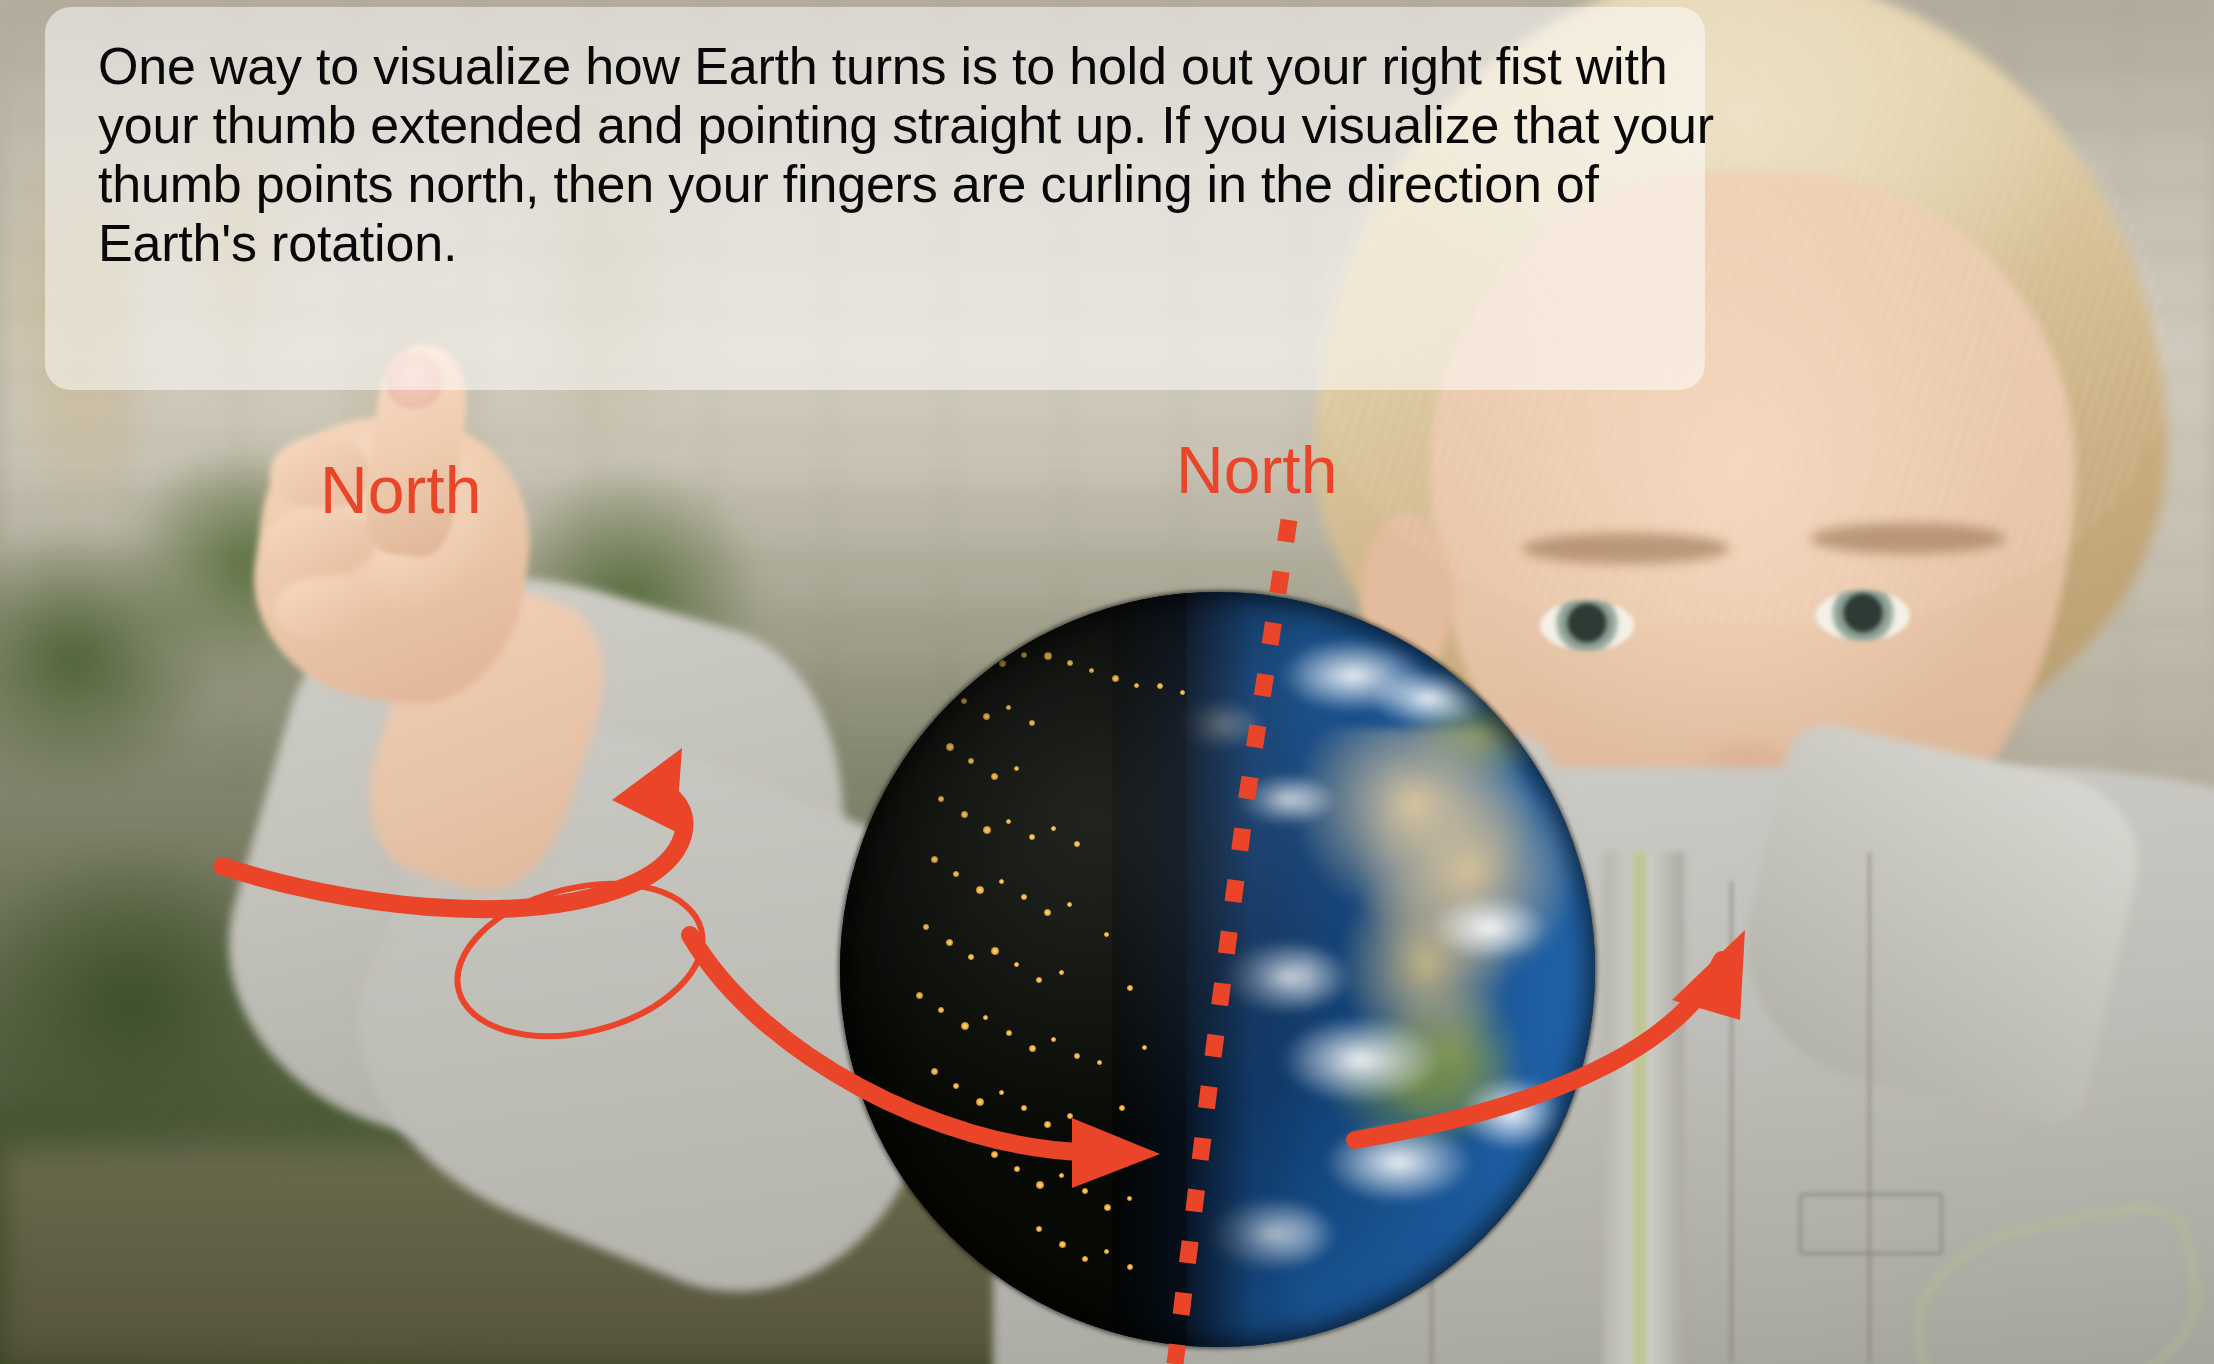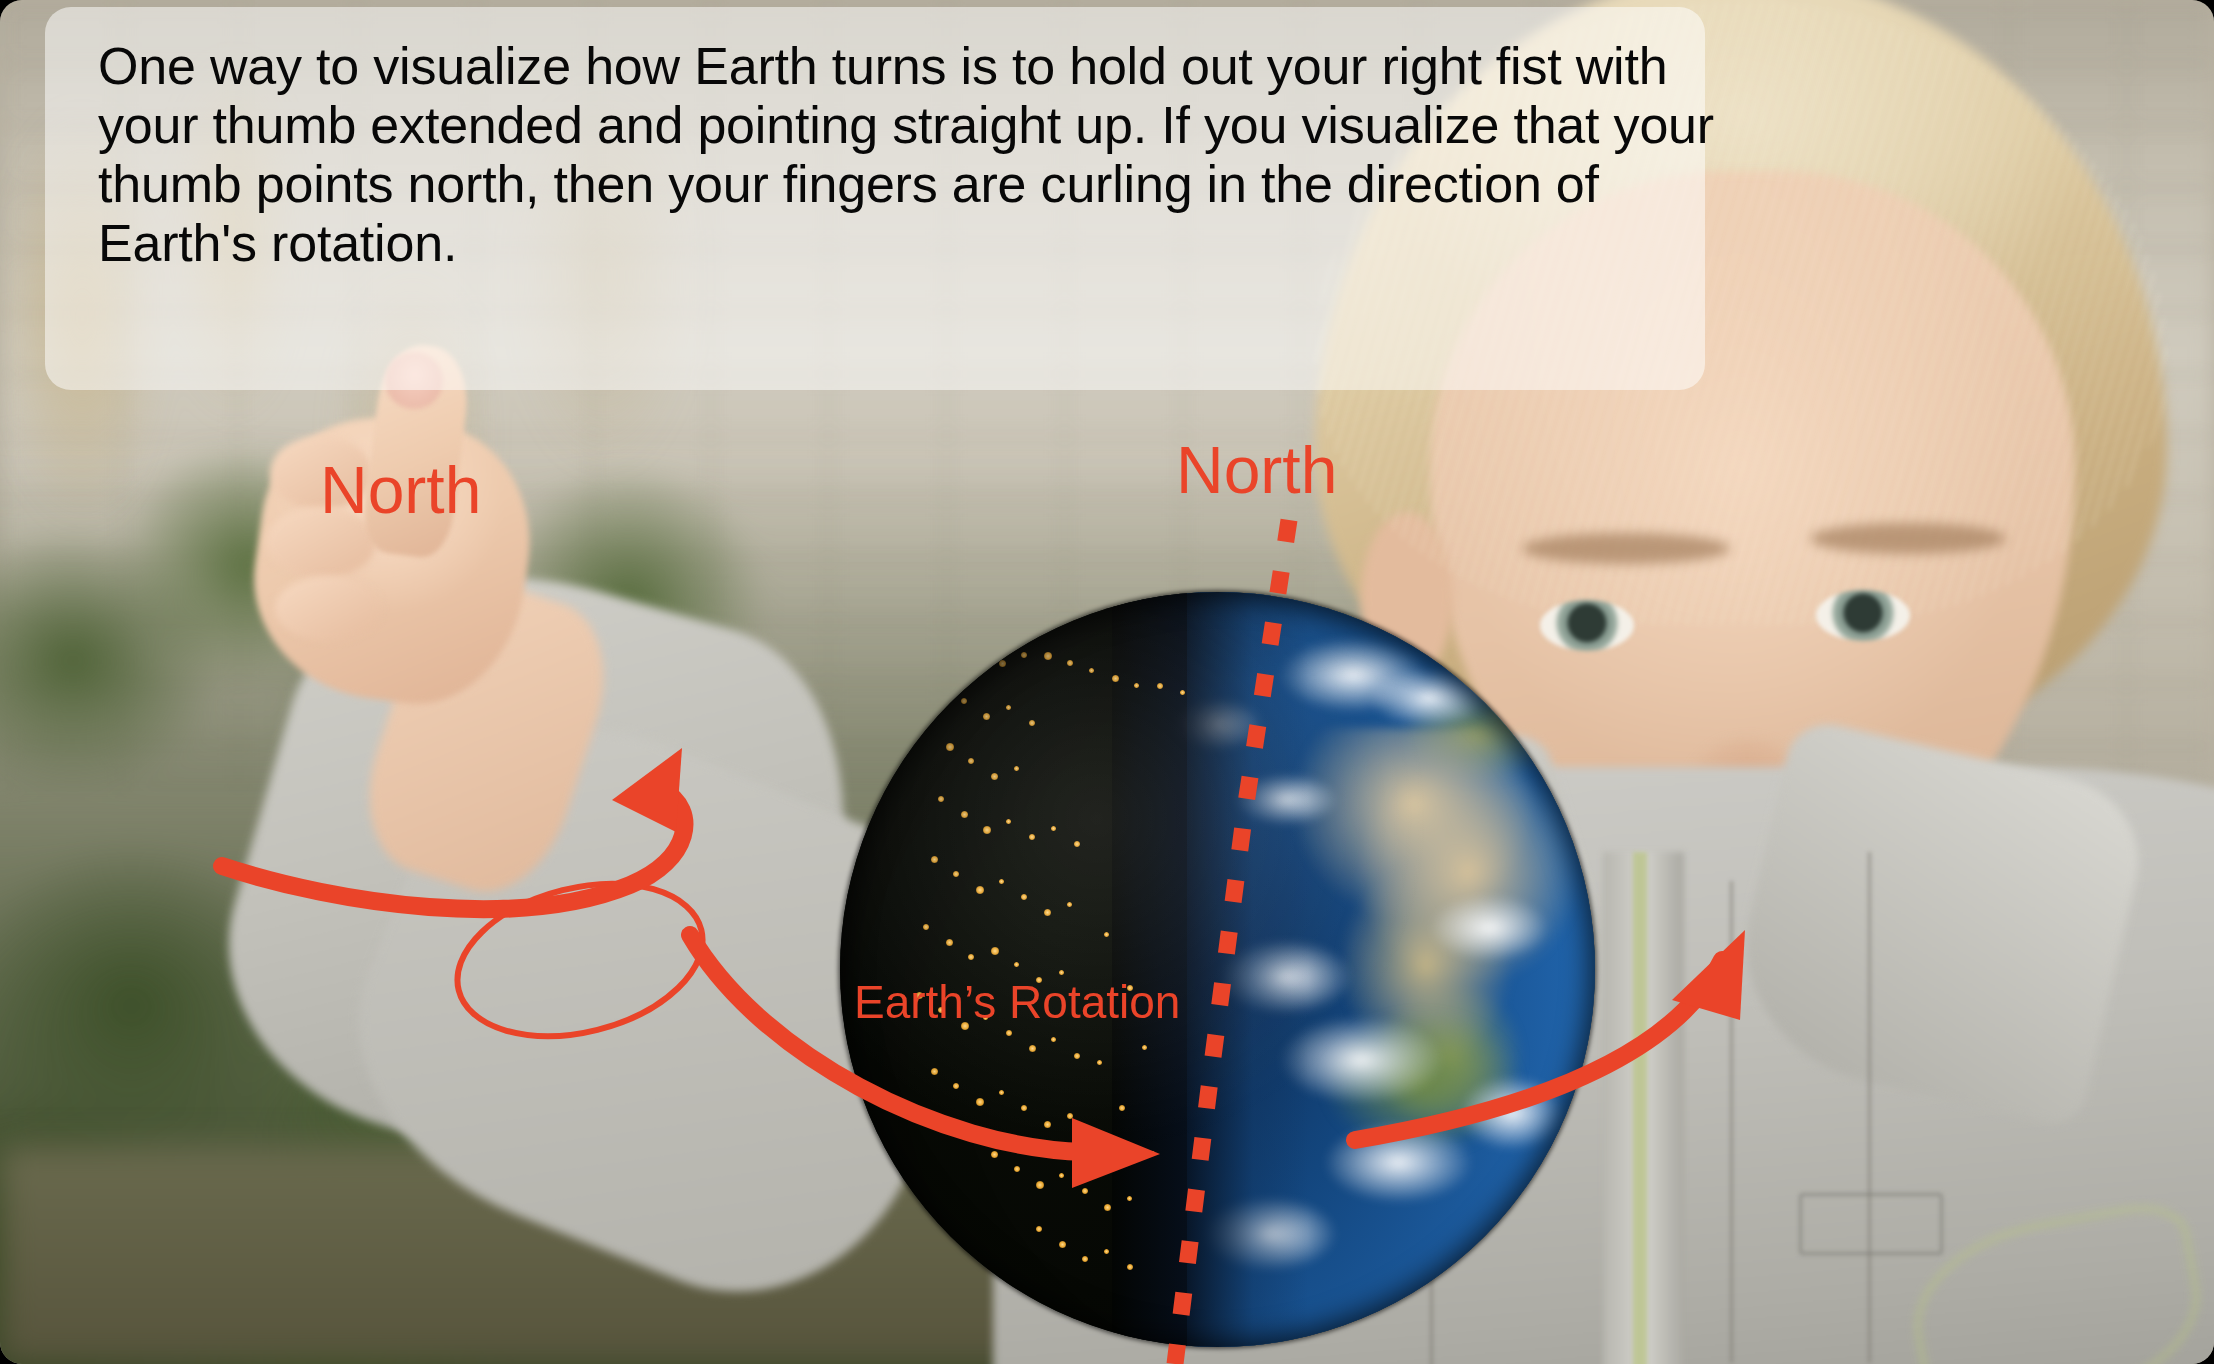--- a/index.html
+++ b/index.html
@@ -1,17 +1,17 @@
 <!DOCTYPE html>
 <html><head>
 <meta charset="utf-8">
 <style>
   html,body{margin:0;padding:0;background:#000;}
   #stage{position:relative;width:2214px;height:1364px;overflow:hidden;
-         font-family:"Liberation Sans",sans-serif;border-radius:22px;}
+         font-family:"Liberation Sans",sans-serif;}
 
   
   .bg{position:absolute;inset:0;background:#b9b2a2;}
   .wall{position:absolute;left:0;top:0;width:100%;height:58%;
         background:
           linear-gradient(180deg,#b0aa9b 0%,#c3bdae 20%,#cfcabd 45%,#c6c0b1 70%,#b3ad9d 100%);
         filter:blur(10px);}
   .wall-seams{position:absolute;left:0;top:0;width:100%;height:58%;
         background:
           repeating-linear-gradient(180deg,
@@ -354,16 +354,15 @@
     <path d="M 690 935 C 760 1055, 940 1148, 1085 1152" fill="none" stroke="#ea4429" stroke-width="18" stroke-linecap="round"></path>
     <polygon points="1072,1118 1160,1154 1072,1188" fill="#ea4429"></polygon>
 
     <path d="M 1355 1140 C 1520 1112, 1672 1060, 1722 960" fill="none" stroke="#ea4429" stroke-width="18" stroke-linecap="round"></path>
     <polygon points="1672,1000 1745,930 1740,1020" fill="#ea4429"></polygon>
   </svg>
 
   <div class="anno">
     <div class="lbl lbl-north-left">North</div>
     <div class="lbl lbl-north-right">North</div>
-    <div class="lbl lbl-rotation">Earth’s Rotation</div>
   </div>
 
 </div>
 
 </body></html>

